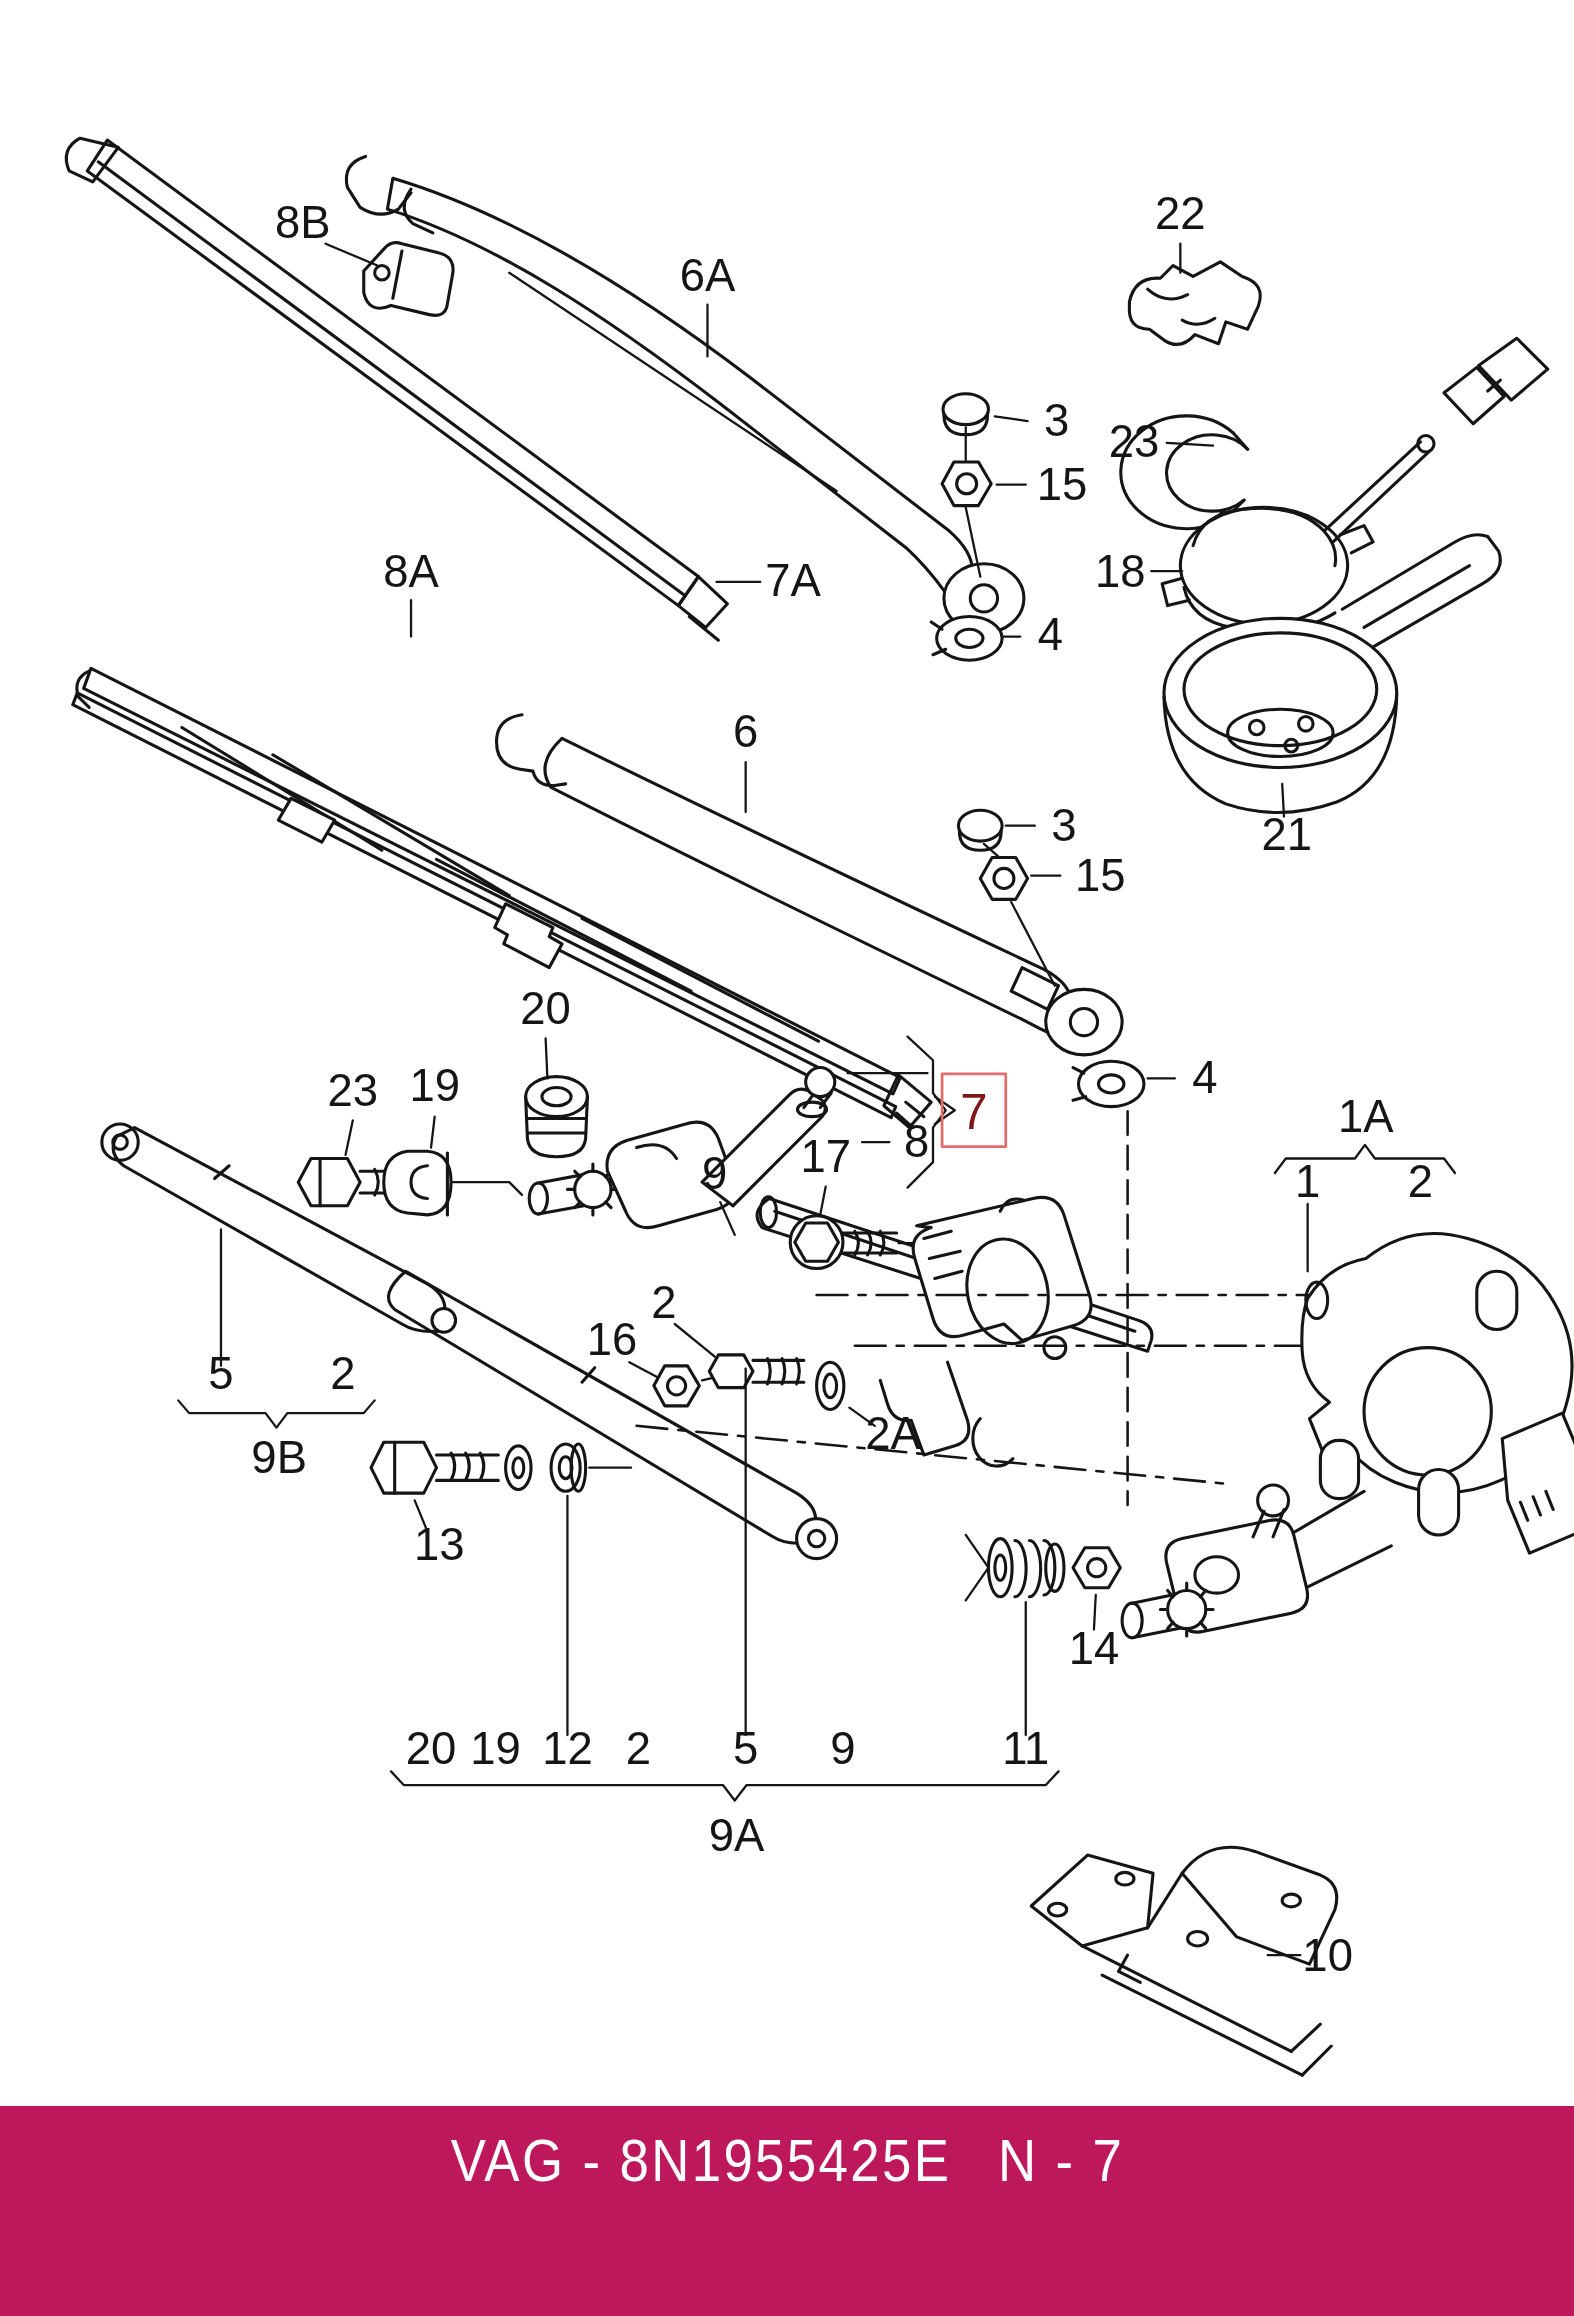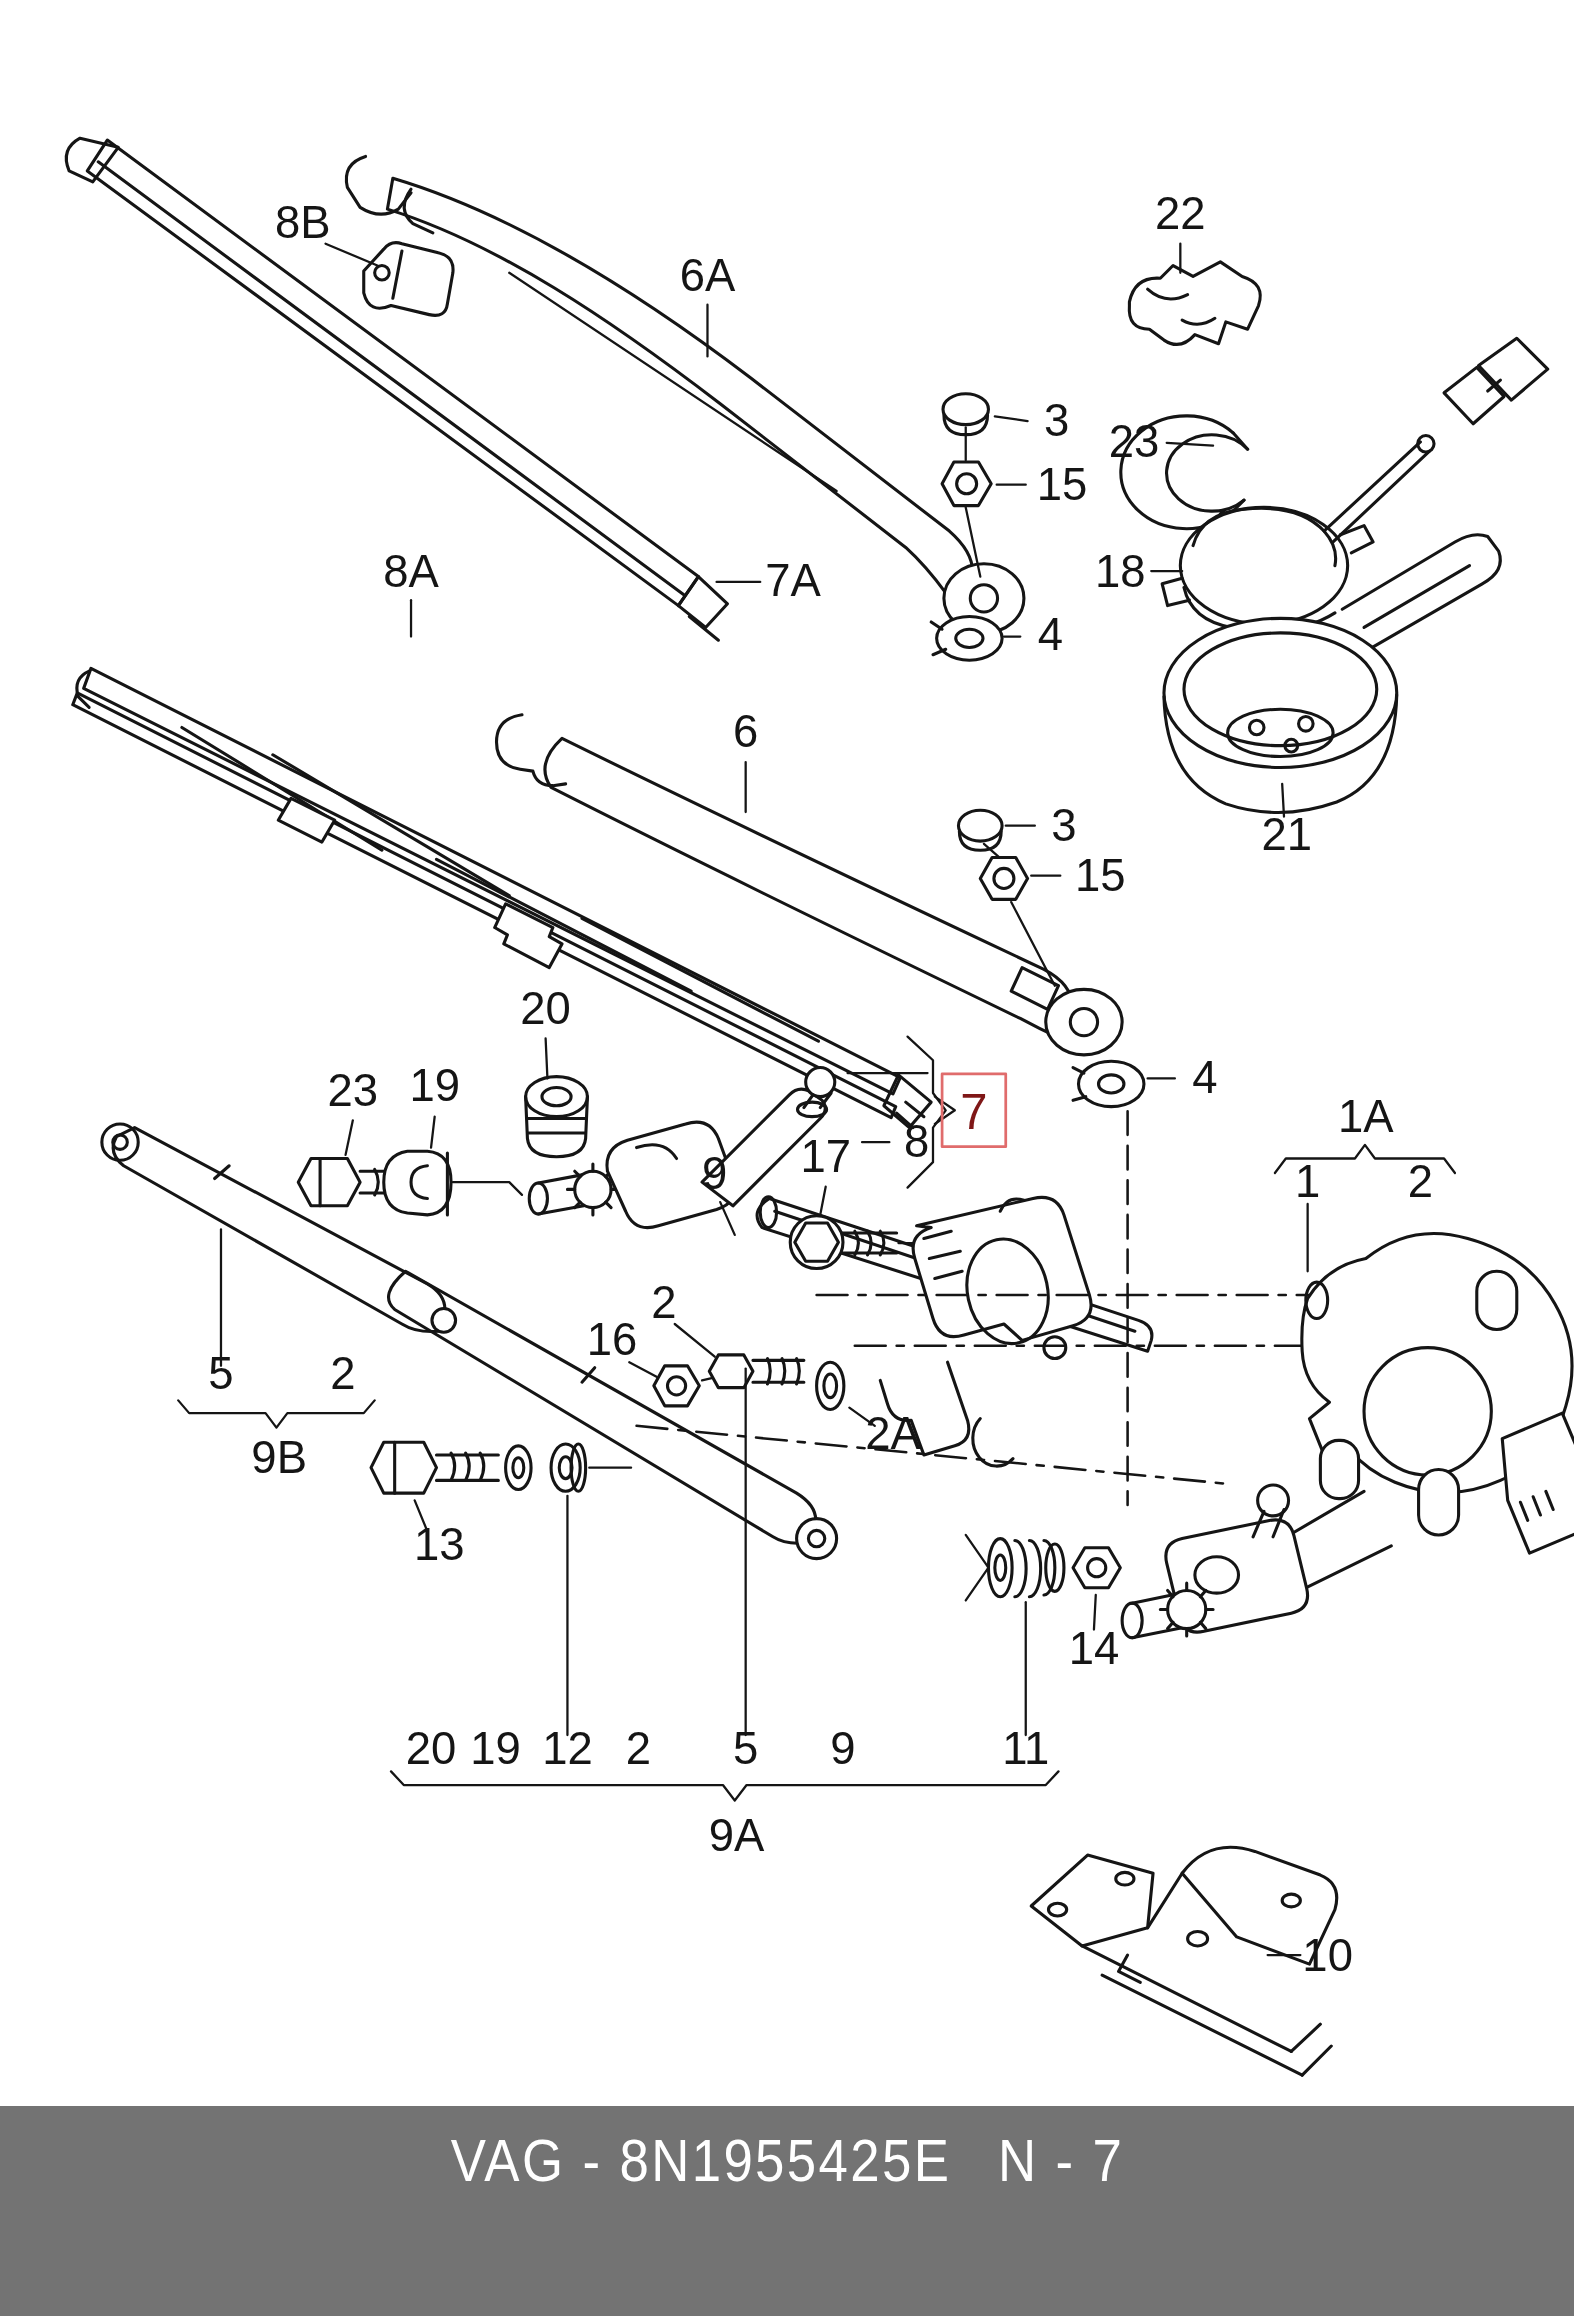--- a/index.html
+++ b/index.html
@@ -9,21 +9,21 @@
   #diag path,#diag line,#diag circle,#diag ellipse,#diag polygon,#diag polyline,#diag rect{
       stroke:#151515;stroke-width:3.4;fill:none;stroke-linecap:round;stroke-linejoin:round;}
   #diag .fillw{fill:#ffffff;}
   #diag .ld{stroke-width:2.5;}
   #diag .dashv{stroke-dasharray:26 12;stroke-width:2.8;}
   #diag .dashc{stroke-dasharray:34 12 8 12;stroke-width:2.8;}
   #diag text{font-family:"Liberation Sans",sans-serif;font-size:50px;fill:#151515;
       text-anchor:middle;stroke:none;}
   #diag .hlrect{stroke:#e06c6c;stroke-width:3;}
   #diag .hltext{fill:#7f1717;font-size:54px;}
-  .footer{position:absolute;left:0;bottom:0;width:100%;height:211px;background:#737373;}
+  .footer{position:absolute;left:0;bottom:0;width:100%;height:211px;background:#be185d;}
   .footer-text{margin-top:22px;text-align:center;color:#ffffff;font-size:60px;line-height:1.1;
       letter-spacing:2.7px;transform:scaleX(0.88);transform-origin:50% 0;white-space:nowrap;}
   .footer-text .gap{display:inline-block;width:53px;}
 </style>
 </head>
 <body>
 
 <div class="canvas">
 <svg id="diag" width="1575" height="2317" viewBox="0 0 1732 2548">
 

